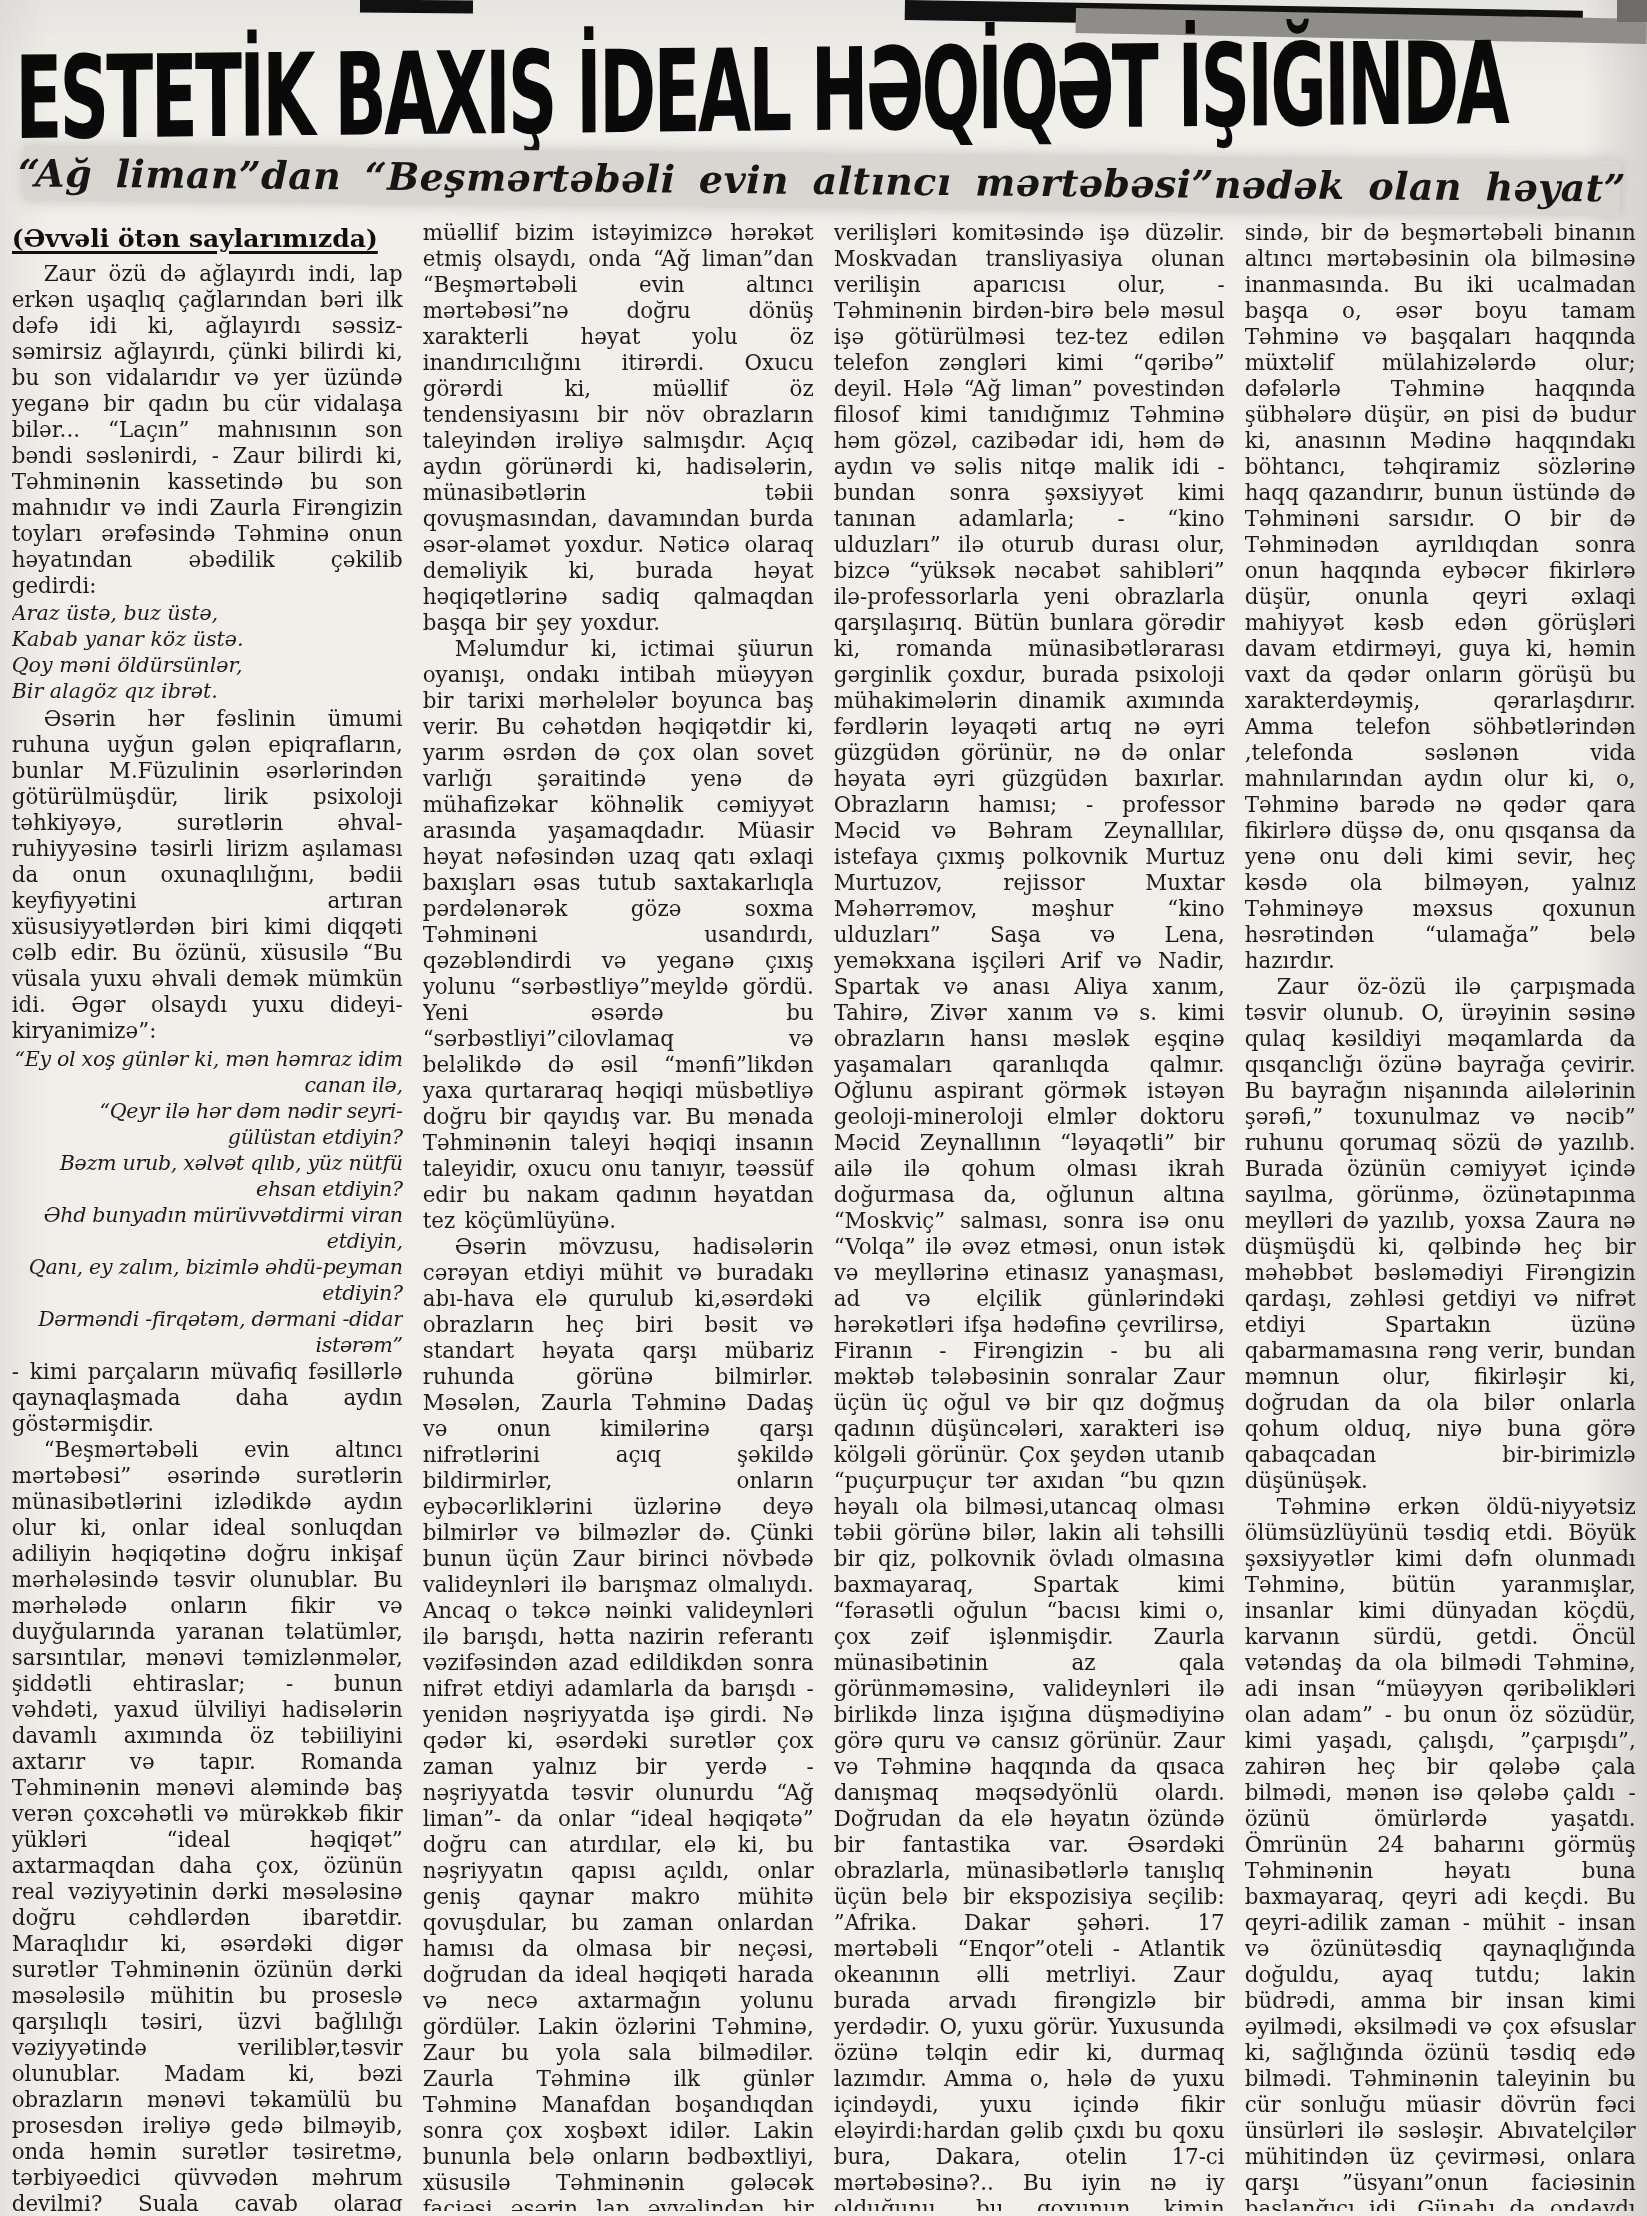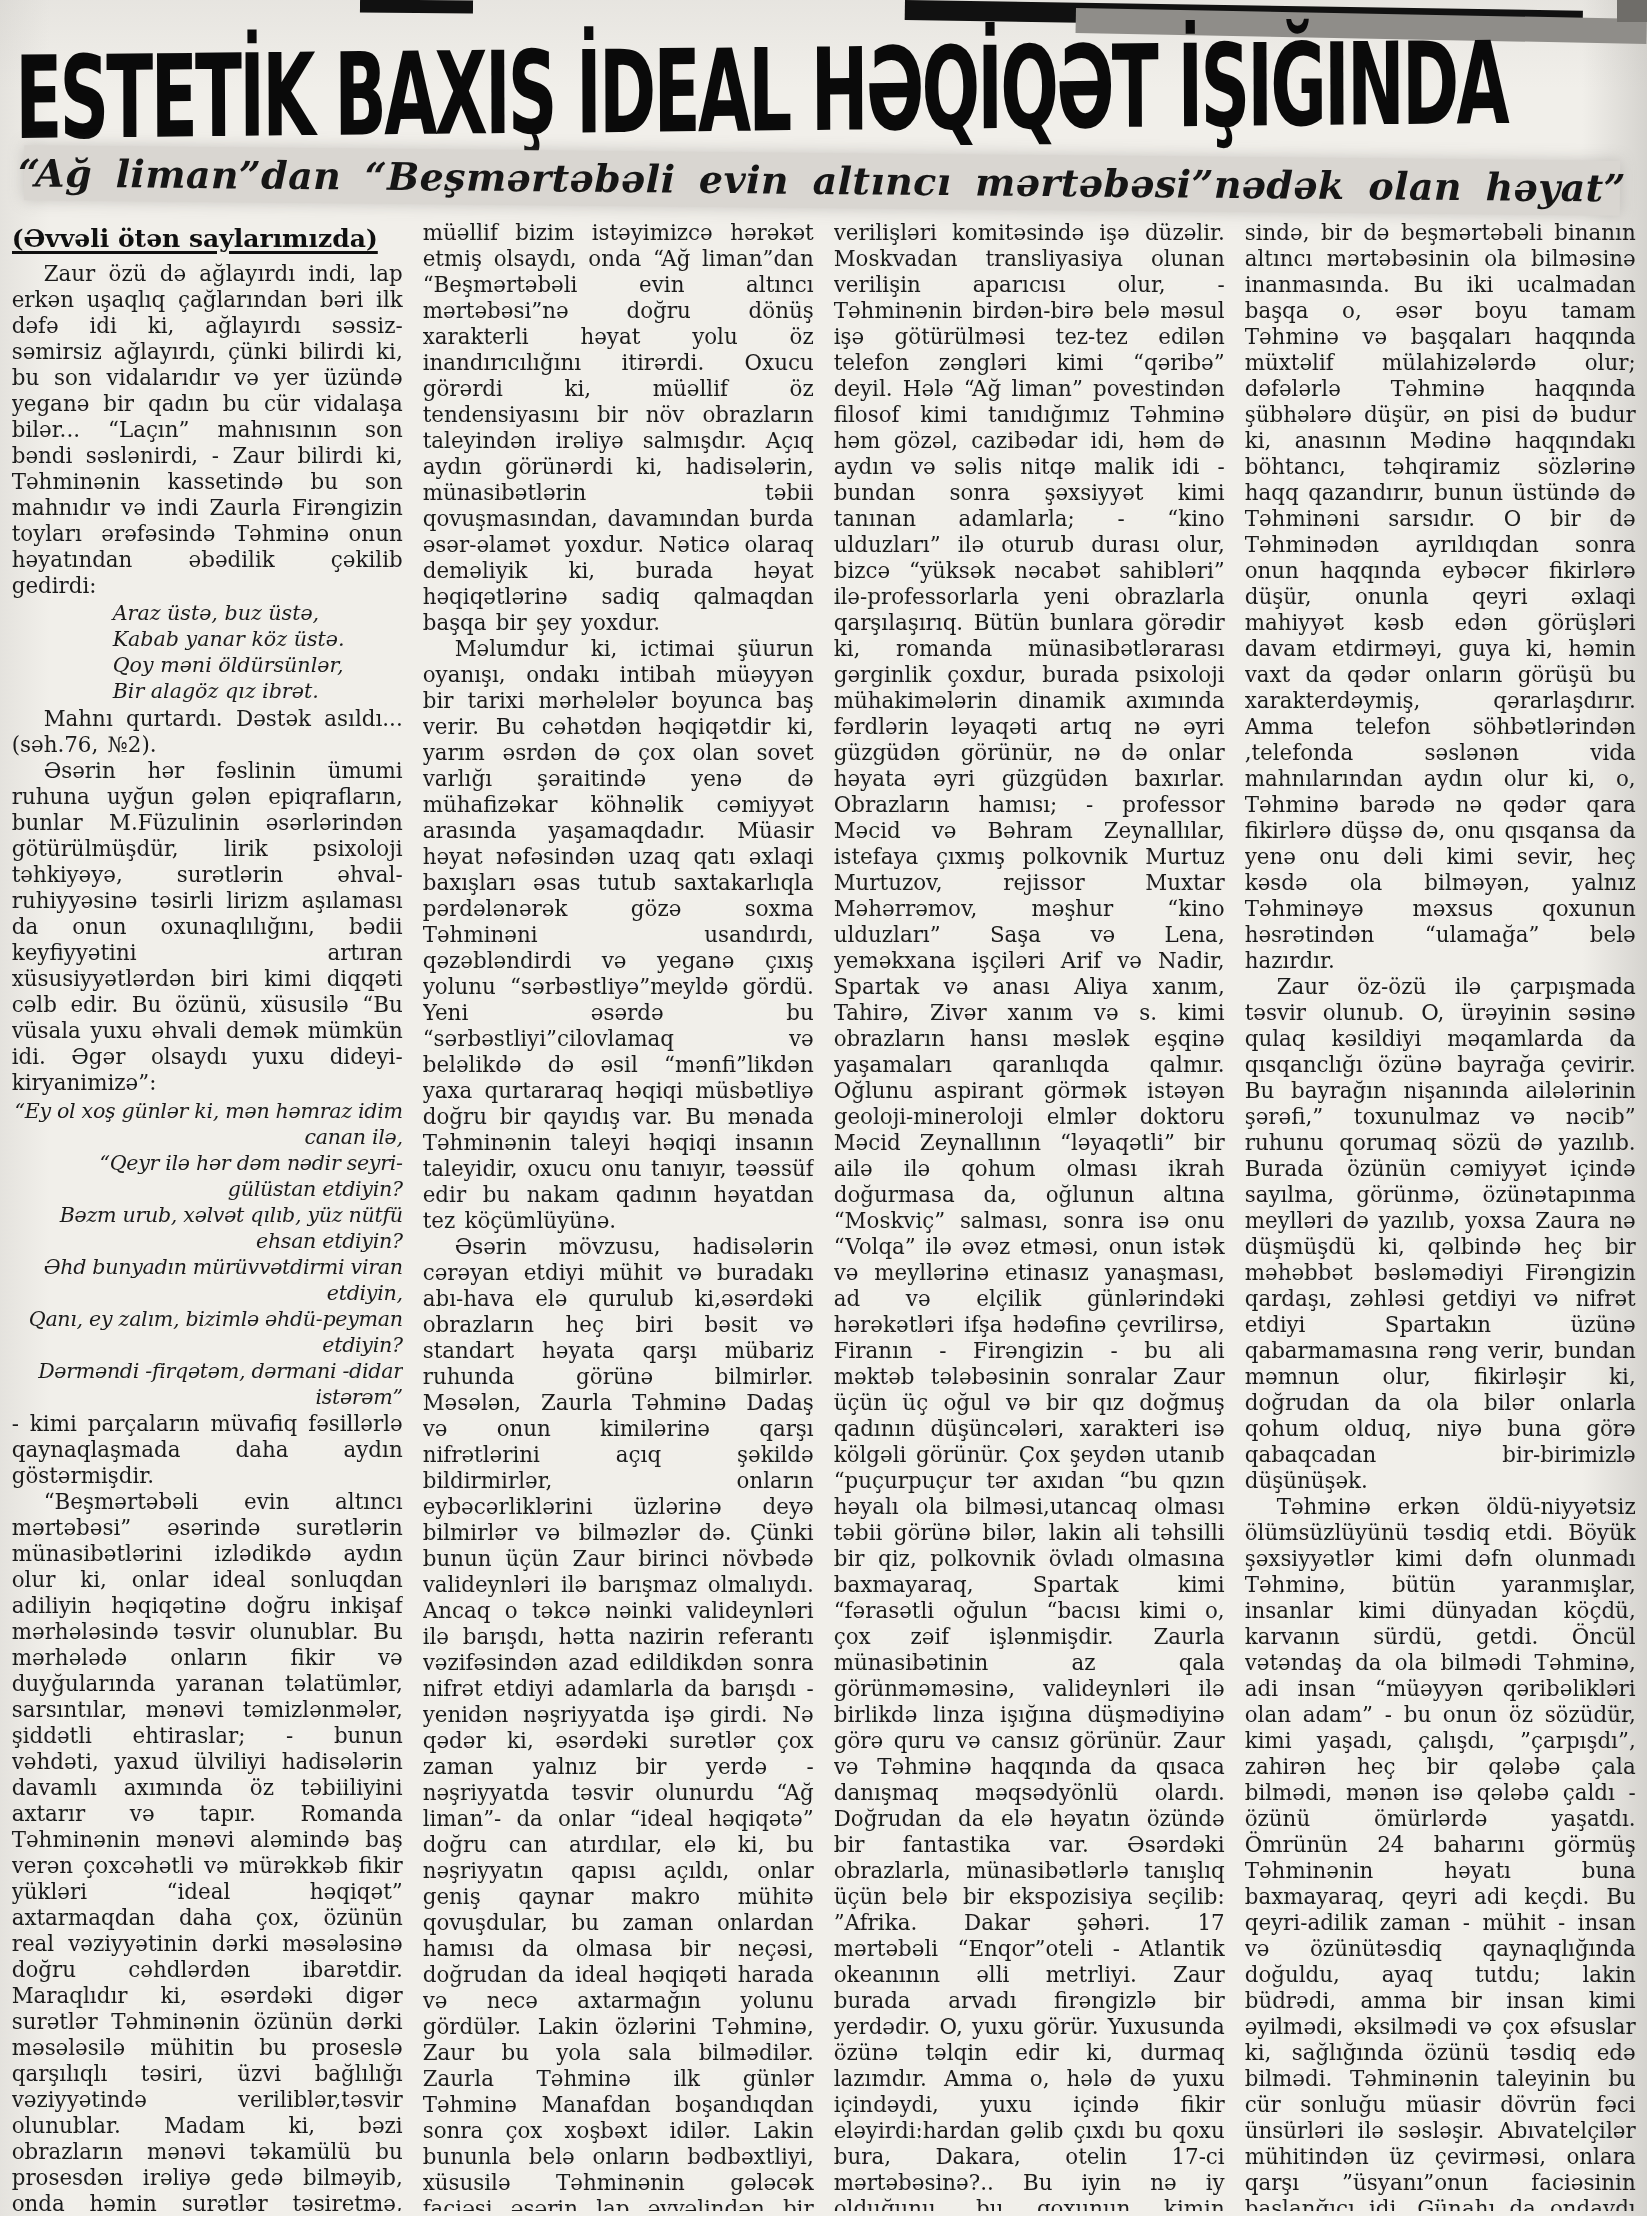--- a/index.html
+++ b/index.html
@@ -70,21 +70,21 @@
   .col p.cont{text-indent:0;}
   .note-heading{
     font-weight:bold;font-size:25px;line-height:34px;
     text-decoration:underline;
     text-decoration-thickness:2.5px;
     text-underline-offset:4.2px;
     margin:1.7px 0 5px 0;
     color:#101010;
   }
   .verse{font-style:italic;font-size:20.6px;line-height:26px;margin:1.7px 0;}
-  .verse.folk{margin-left:101px;}
+  .verse.folk{}
   .verse.fuzuli{letter-spacing:-0.3px;text-align:right;}
   .verse div{white-space:normal;}
 </style>
 </head>
 <body>
 
 <div class="page">
   <div class="artifact a1"></div>
   <div class="artifact a2"></div>
   <div class="artifact a3"></div>
@@ -101,21 +101,20 @@
   <div class="cols">
     <div class="col">
         <div class="note-heading">(Əvvəli ötən saylarımızda)</div>
         <p>Zaur özü də ağlayırdı indi, lap erkən uşaqlıq çağlarından bəri ilk dəfə idi ki, ağlayırdı səssiz-səmirsiz ağlayırdı, çünki bilirdi ki, bu son vidalarıdır və yer üzündə yeganə bir qadın bu cür vidalaşa bilər... “Laçın” mahnısının son bəndi səslənirdi, - Zaur bilirdi ki, Təhminənin kassetində bu son mahnıdır və indi Zaurla Firəngizin toyları ərəfəsində Təhminə onun həyatından əbədilik çəkilib gedirdi:</p>
         <div class="verse folk">
           <div>Araz üstə, buz üstə,</div>
           <div>Kabab yanar köz üstə.</div>
           <div>Qoy məni öldürsünlər,</div>
           <div>Bir alagöz qız ibrət.</div>
         </div>
-        <p>Mahnı qurtardı. Dəstək asıldı... (səh.76, №2).</p>
         <p>Əsərin hər fəslinin ümumi ruhuna uyğun gələn epiqrafların, bunlar M.Füzulinin əsərlərindən götürülmüşdür, lirik psixoloji təhkiyəyə, surətlərin əhval-ruhiyyəsinə təsirli lirizm aşılaması da onun oxunaqlılığını, bədii keyfiyyətini artıran xüsusiyyətlərdən biri kimi diqqəti cəlb edir. Bu özünü, xüsusilə “Bu vüsala yuxu əhvali demək mümkün idi. Əgər olsaydı yuxu dideyi-kiryanimizə”:</p>
         <div class="verse fuzuli">
           <div>“Ey ol xoş günlər ki, mən həmraz idim canan ilə,</div>
           <div>“Qeyr ilə hər dəm nədir seyri-gülüstan etdiyin?</div>
           <div>Bəzm urub, xəlvət qılıb, yüz nütfü ehsan etdiyin?</div>
           <div>Əhd bunyadın mürüvvətdirmi viran etdiyin,</div>
           <div>Qanı, ey zalım, bizimlə əhdü-peyman etdiyin?</div>
           <div>Dərməndi -firqətəm, dərmani -didar istərəm”</div>
         </div>
         <p class="cont">- kimi parçaların müvafiq fəsillərlə qaynaqlaşmada daha aydın göstərmişdir.</p>

